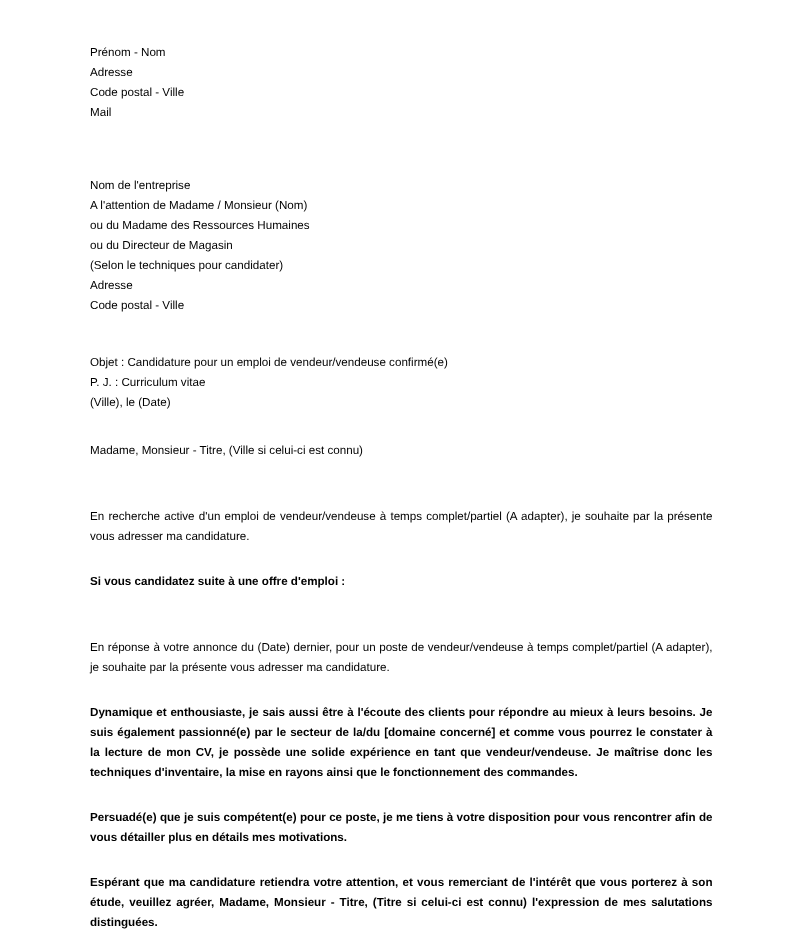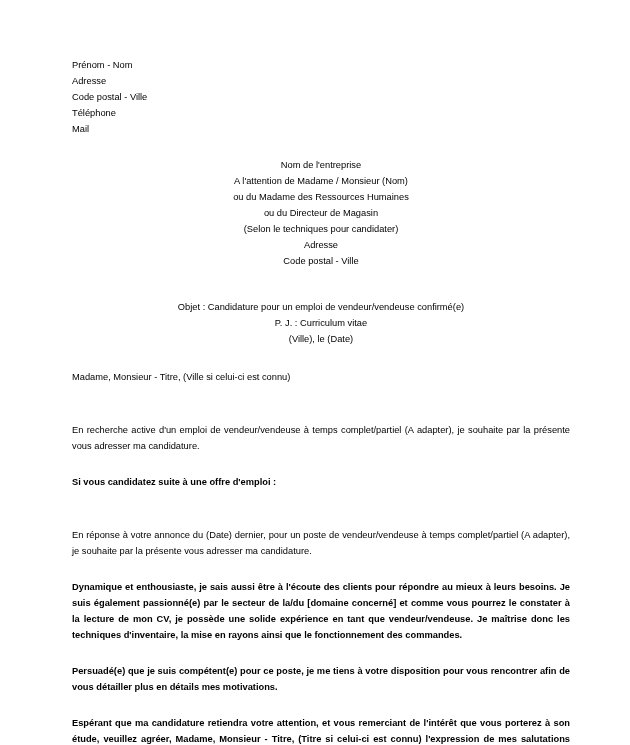--- a/index.html
+++ b/index.html
@@ -14,42 +14,41 @@
     color: #000000;
     position: relative;
     overflow: hidden;
   }
   .page {
     position: relative;
     width: 630px;
     height: 745px;
     background: #ffffff;
     box-sizing: border-box;
-    padding: 58px 60px 0 72px;
+    padding: 35px 60px 0 72px;
   }
   .block {
     font-size: 9.3px;
     line-height: 1.72;
   }
   .sender .line {
     display: block;
   }
   .recipient {
-    text-align: center;
-    margin-top: 20px;
+    text-align: left;
+    margin-top: 42px;
   }
   .recipient .line {
     display: block;
   }
   .subject {
     margin-top: 30px;
   }
   .subject .line {
     display: block;
-    text-align: center;
   }
   .salutation {
     margin-top: 22px;
   }
   .section {
     margin-top: 20px;
   }
   .section-heading {
     font-weight: bold;
     display: block;
@@ -68,21 +67,20 @@
 </style>
 </head>
 <body>
 
 <div class="page">
 
   <div class="block sender">
     <span class="line">Prénom - Nom</span>
     <span class="line">Adresse</span>
     <span class="line">Code postal - Ville</span>
-    <span class="line">Téléphone</span>
     <span class="line">Mail</span>
   </div>
 
   <div class="block recipient">
     <span class="line">Nom de l'entreprise</span>
     <span class="line">A l'attention de Madame / Monsieur (Nom)</span>
     <span class="line">ou du Madame des Ressources Humaines</span>
     <span class="line">ou du Directeur de Magasin</span>
     <span class="line">(Selon le techniques pour candidater)</span>
     <span class="line">Adresse</span>

